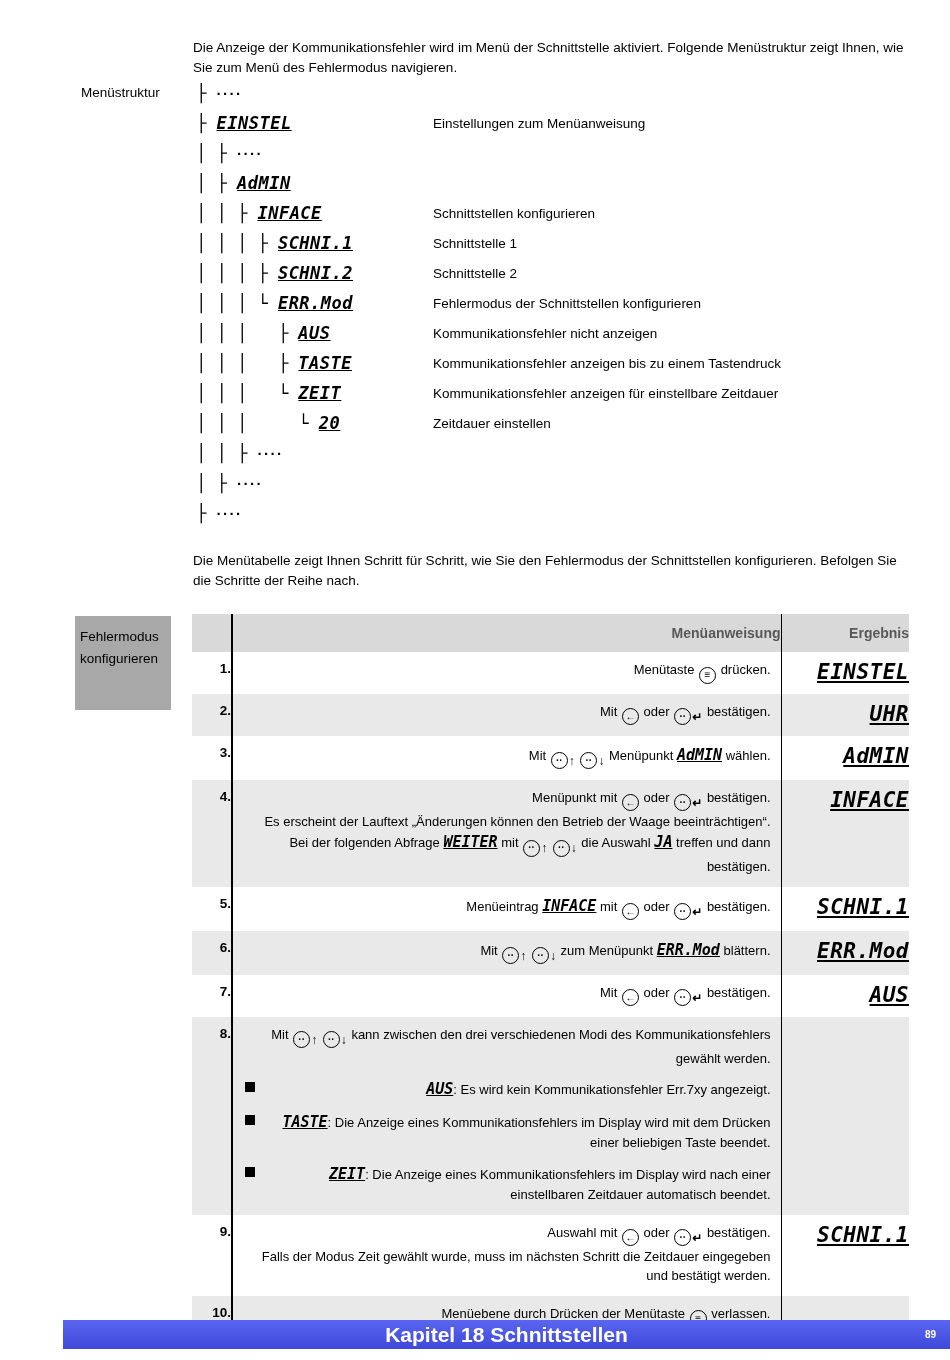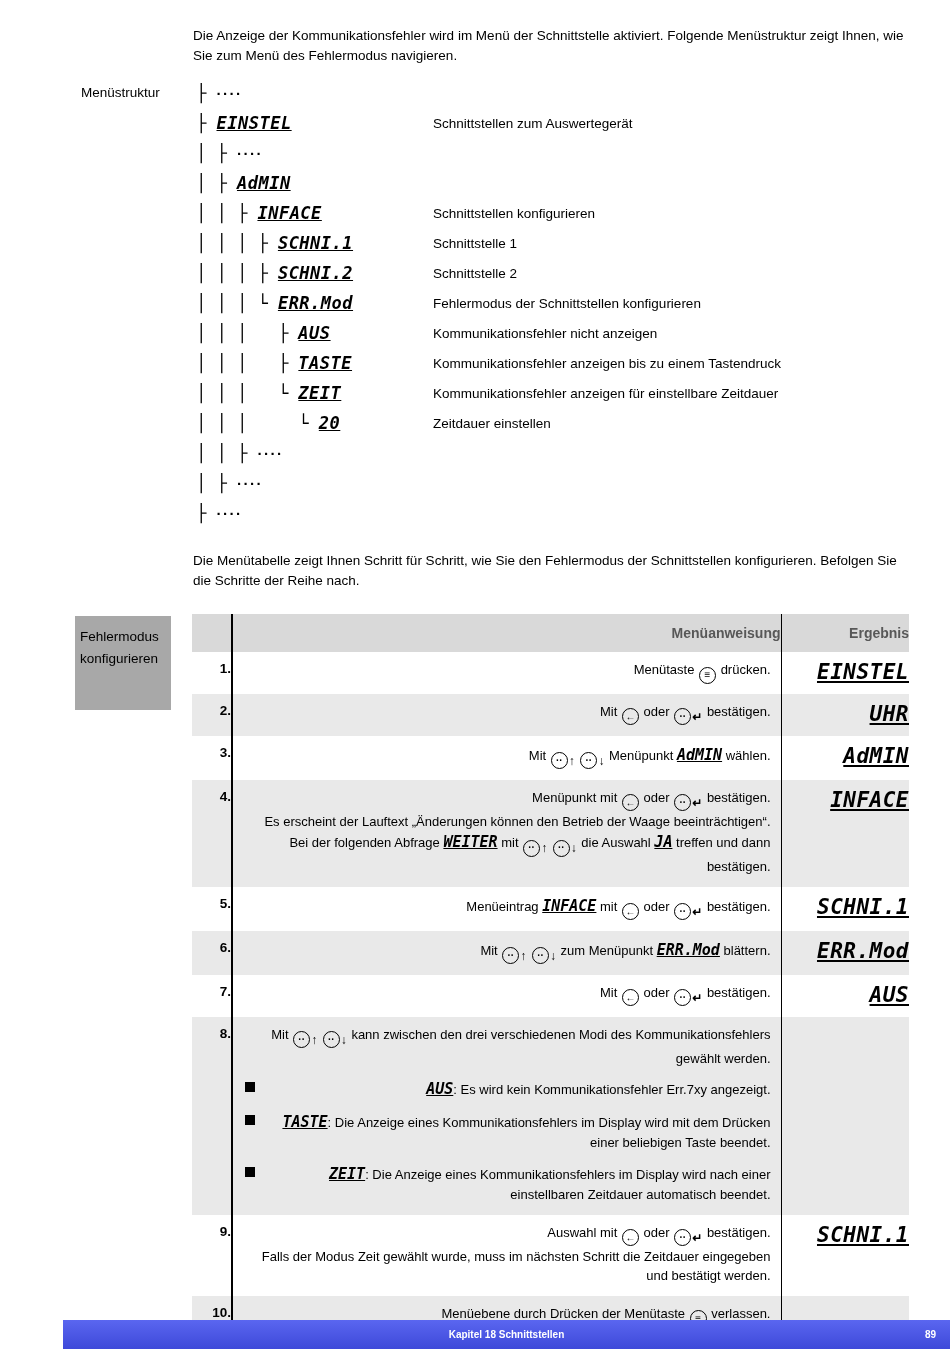--- a/index.html
+++ b/index.html
@@ -1,21 +1,21 @@
 <!DOCTYPE html>
 <html><head>
 <meta charset="utf-8">
 <style>
   html,body{margin:0;padding:0;}
   body{
     width:950px;height:1360px;background:#ffffff;color:#000;
     font-family:"Liberation Sans",sans-serif;position:relative;overflow:hidden;
   }
   .para{position:absolute;left:193px;width:716px;font-size:13.5px;line-height:1.45;margin:0;}
-  #para1{top:26px;}
+  #para1{top:38px;}
   #para2{top:551px;}
   .margin-label{position:absolute;left:81px;top:85px;font-size:13.5px;}
 
   
   .tree{position:absolute;left:196px;top:78px;}
   .tree-row{height:30px;position:relative;display:flex;align-items:center;}
   .tree-prefix{font-family:"DejaVu Sans Mono",monospace;font-size:17px;font-weight:bold;white-space:pre;}
   .lcd{font-family:"DejaVu Sans Mono",monospace;font-style:italic;font-weight:bold;text-decoration:underline;}
   .tree-label.lcd{font-size:17px;letter-spacing:.5px;}
   .tree-label.dots{font-size:15px;font-weight:bold;letter-spacing:1.5px;}
@@ -49,41 +49,41 @@
   .key-circle{width:17px;height:17px;border:1.5px solid #000;border-radius:50%;
     display:inline-flex;align-items:center;justify-content:center;
     font-size:10px;font-weight:bold;line-height:1;box-sizing:border-box;background:transparent;}
   .key-suffix{font-size:12px;font-weight:bold;margin-left:1px;}
 
   
   .footer-bar{position:absolute;left:63px;right:0;top:1320px;height:29px;
     background:linear-gradient(180deg,#5а66f0,#3e49d9);
     background:linear-gradient(180deg,#5a66f0,#3e49d9);color:#fff;}
   .footer-title{position:absolute;left:0;right:0;top:0;height:29px;line-height:29px;
-    text-align:center;font-weight:bold;font-size:10px;}
+    text-align:center;font-weight:bold;font-size:21px;}
   .footer-page{position:absolute;right:14px;top:0;height:29px;line-height:29px;font-weight:bold;font-size:10px;}
 </style>
 </head>
 <body>
 
 <div class="page">
 
   <p class="para" id="para1">Die Anzeige der Kommunikationsfehler wird im Menü der Schnittstelle aktiviert. Folgende Menüstruktur zeigt Ihnen, wie Sie zum Menü des Fehlermodus navigieren.</p>
 
   <div class="margin-label">Menüstruktur</div>
 
   <div class="tree" id="tree">
       <div class="tree-row">
         <span class="tree-prefix">├ </span>
         <span class="tree-label dots">····</span>
       </div>
       <div class="tree-row">
         <span class="tree-prefix">├ </span>
         <span class="tree-label lcd">EINSTEL</span>
-        <span class="tree-desc">Schnittstellen zum Auswertegerät</span>
+        <span class="tree-desc">Einstellungen zum Menüanweisung</span>
       </div>
       <div class="tree-row">
         <span class="tree-prefix">│ ├ </span>
         <span class="tree-label dots">····</span>
       </div>
       <div class="tree-row">
         <span class="tree-prefix">│ ├ </span>
         <span class="tree-label lcd">AdMIN</span>
       </div>
       <div class="tree-row">

